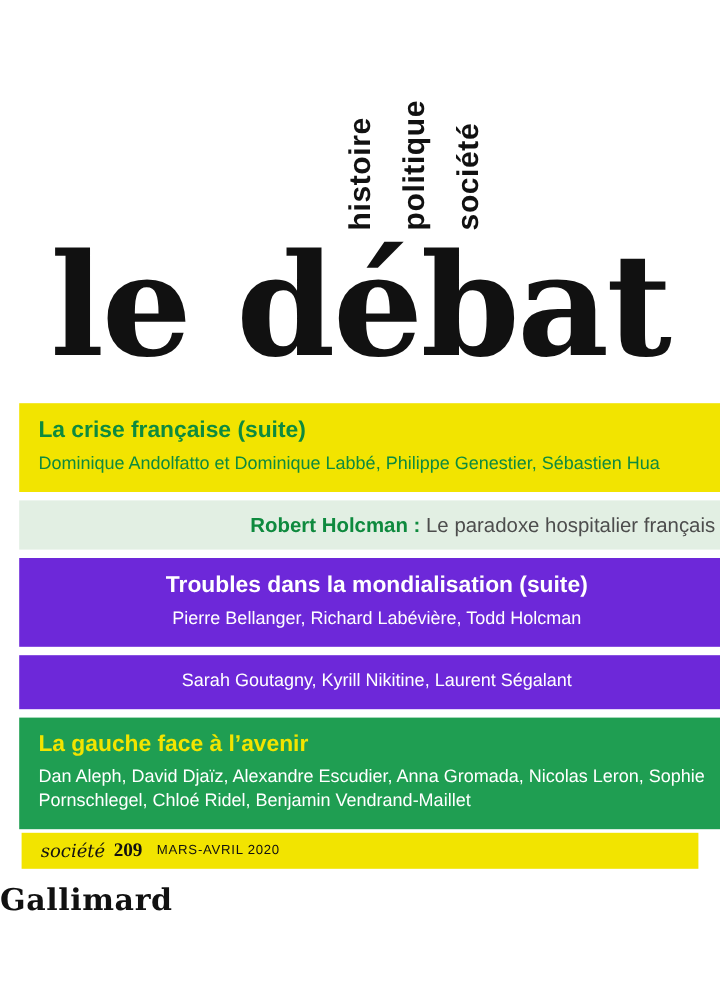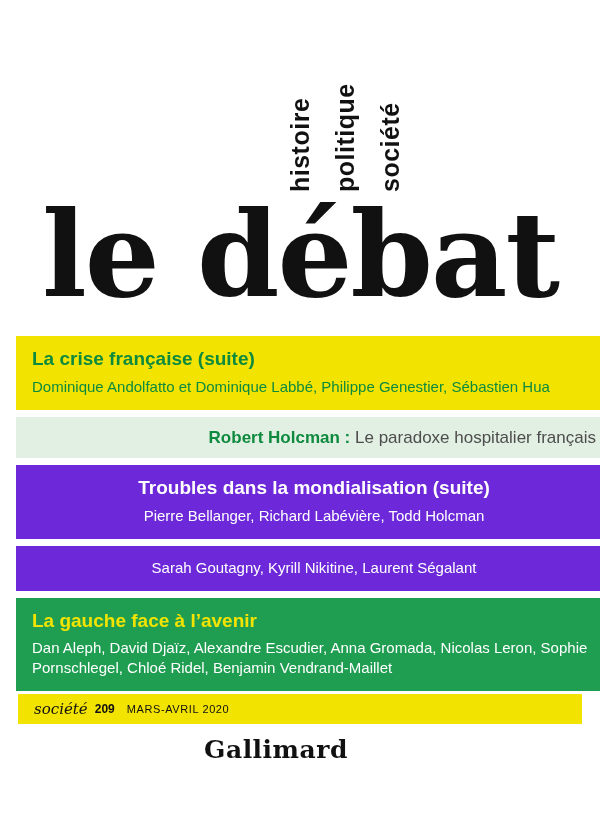--- a/index.html
+++ b/index.html
@@ -137,40 +137,40 @@
     box-sizing: border-box;
   }
   .issue-label {
     font-family: "DejaVu Serif", serif;
     font-style: italic;
     font-size: 15px;
     color: #111111;
     margin-right: 7px;
   }
   .issue-number {
-    font-family: Liberation Sans, sans-serif;
-    font-weight: bold;
-    font-size: 12px;
+    font-family: Liberation Serif, serif;
+    font-weight: bold;
+    font-size: 16px;
     color: #111111;
     margin-right: 12px;
   }
   .issue-date {
     font-family: "Liberation Sans", sans-serif;
     font-size: 11px;
     letter-spacing: 0.6px;
     color: #111111;
   }
 
   
   .publisher {
     position: absolute;
     left: 0;
     top: 735px;
     width: 552px;
-    text-align: center;
+    text-align: left;
     font-family: "DejaVu Serif", serif;
     font-weight: bold;
     font-size: 25px;
     letter-spacing: 0.5px;
     color: #111111;
   }
 </style>
 </head>
 <body>
 

